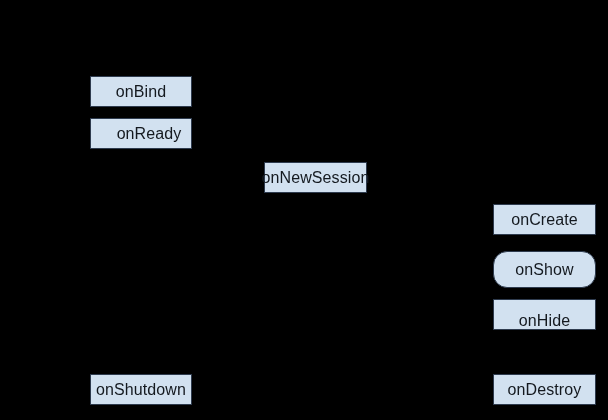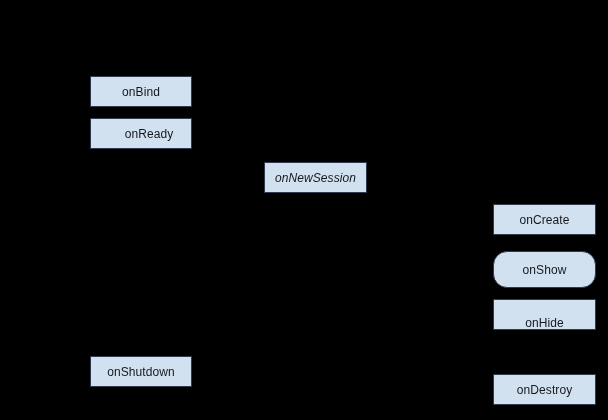--- a/index.html
+++ b/index.html
@@ -28,21 +28,21 @@
   }
   .node {
     position: absolute;
     box-sizing: border-box;
     background: #d2e1f0;
     border: 1px solid #2e3b4e;
     display: flex;
     align-items: center;
     justify-content: center;
     color: #14191f;
-    font-size: 12px;
+    font-size: 16px;
     line-height: 1;
     letter-spacing: 0.1px;
     white-space: nowrap;
     user-select: none;
   }
   .node-label {
     display: block;
   }
 </style>
 </head>
@@ -69,37 +69,37 @@
   </svg>
 
   <div class="node" style="left:90px; top:76px; width:102px; height:31px;">
     <span class="node-label">onBind</span>
   </div>
 
   <div class="node" style="left:90px; top:118px; width:102px; height:31px;padding-left:16px;">
     <span class="node-label">onReady</span>
   </div>
 
-  <div class="node" style="left:264px; top:162px; width:103px; height:31px;font-style:italic;">
+  <div class="node" style="left:264px; top:162px; width:103px; height:31px;">
     <span class="node-label">onNewSession</span>
   </div>
 
   <div class="node" style="left:493px; top:204px; width:103px; height:31px;">
     <span class="node-label">onCreate</span>
   </div>
 
   <div class="node" style="left:493px; top:251px; width:103px; height:37px;border-radius:14px;">
     <span class="node-label">onShow</span>
   </div>
 
   <div class="node" style="left:493px; top:299px; width:103px; height:31px;align-items:flex-end;">
     <span class="node-label">onHide</span>
   </div>
 
-  <div class="node" style="left:90px; top:356px; width:102px; height:31px;">
+  <div class="node" style="left:90px; top:374px; width:102px; height:31px;">
     <span class="node-label">onShutdown</span>
   </div>
 
   <div class="node" style="left:493px; top:374px; width:103px; height:31px;">
     <span class="node-label">onDestroy</span>
   </div>
 
 </div>
 
 </body></html>

